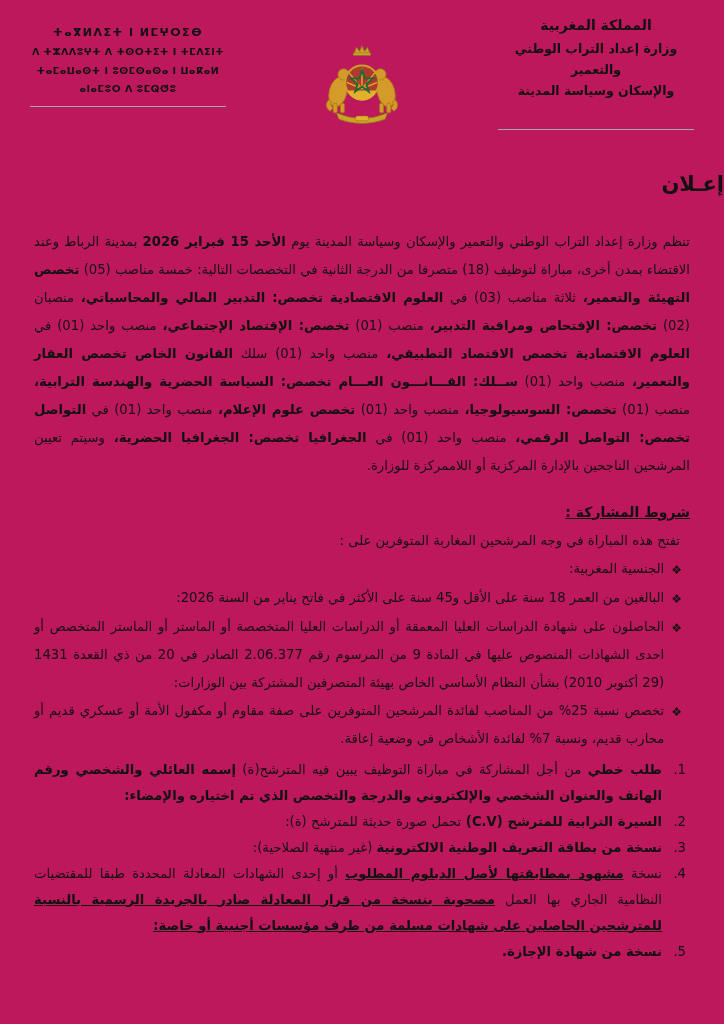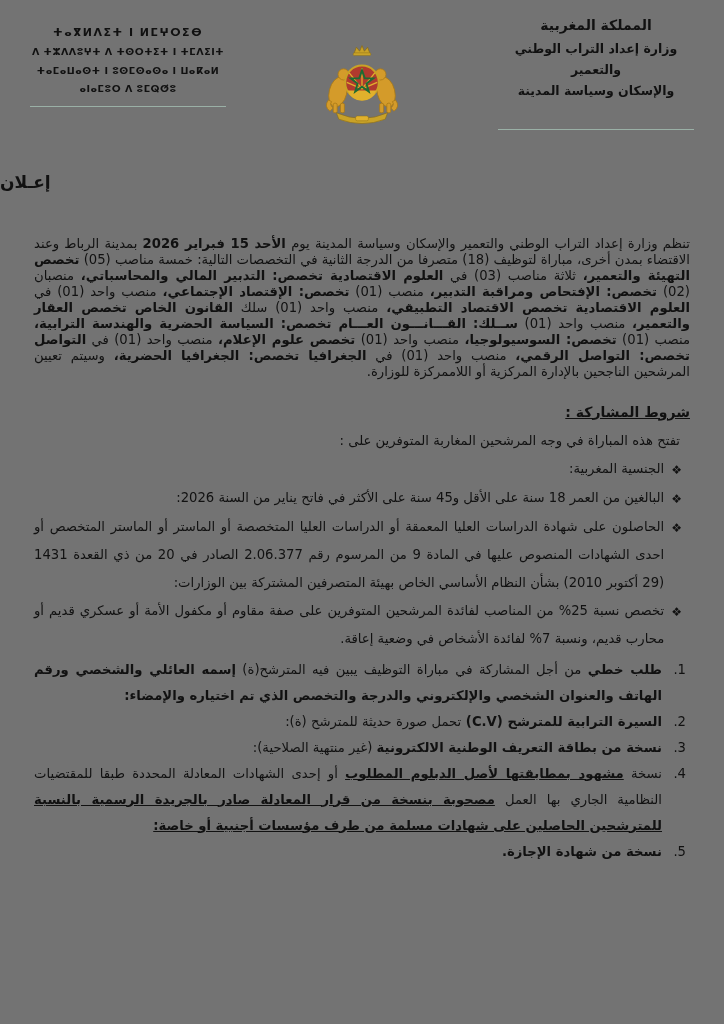--- a/index.html
+++ b/index.html
@@ -1,35 +1,35 @@
 <!DOCTYPE html>
 <html lang="ar"><head>
 <meta charset="utf-8">
 <style>
   html,body{margin:0;padding:0;background:#ffffff;}
   .page{
-    width:724px;height:1024px;position:relative;background:#737373;
+    width:724px;height:1024px;position:relative;background:#be185d;
     font-family:"DejaVu Sans",sans-serif;color:#111;overflow:hidden;
     margin:0 auto;box-sizing:border-box;
   }
   
   .hdr{display:flex;justify-content:space-between;align-items:flex-start;padding:14px 30px 0 30px;}
   .hdr-tif{width:196px;text-align:center;font-weight:bold;font-size:9.5px;line-height:1.95;
            padding-bottom:7px;border-bottom:1px solid #9ab0a6;margin-top:8px;letter-spacing:.5px;}
   .hdr-tif .l1{font-size:11px;letter-spacing:1.5px;}
   .hdr-ar{width:196px;text-align:center;font-weight:bold;font-size:12.5px;line-height:1.7;
           padding-bottom:27px;border-bottom:1px solid #9ab0a6;direction:rtl;}
   .hdr-ar .l1{font-size:14px;}
   .emblem-wrap{margin-top:30px;width:110px;display:flex;justify-content:center;}
   
-  .title{margin-top:42px;text-align:left;font-weight:bold;font-size:17px;direction:rtl;}
+  .title{margin-top:42px;text-align:right;font-weight:bold;font-size:21px;direction:rtl;}
   .subtitle{margin-top:11px;text-align:center;font-weight:bold;font-size:14.5px;direction:rtl;}
   
   .content{direction:rtl;padding:0 34px;font-size:13.2px;}
-  .intro{margin-top:44px;text-align:justify;line-height:16px;}
+  .intro{margin-top:32px;text-align:justify;line-height:28px;}
   .sec-head{margin-top:24px;font-weight:bold;text-decoration:underline;font-size:14px;}
   .lead{margin-top:7px;line-height:28px;padding-right:10px;}
   ul.cond{list-style:none;margin:0;padding:0 8px 0 0;}
   ul.cond li{display:flex;gap:7px;line-height:28px;align-items:flex-start;}
   ul.cond .mark{flex:0 0 auto;font-size:12px;padding-top:1px;}
   ol.files{list-style:none;margin:4px 0 0 0;padding:0 4px 0 0;}
   ol.files li{display:flex;gap:6px;line-height:26px;align-items:flex-start;}
   .num{flex:0 0 18px;}
   .txt{flex:1;text-align:justify;}
   .b{font-weight:bold;}

